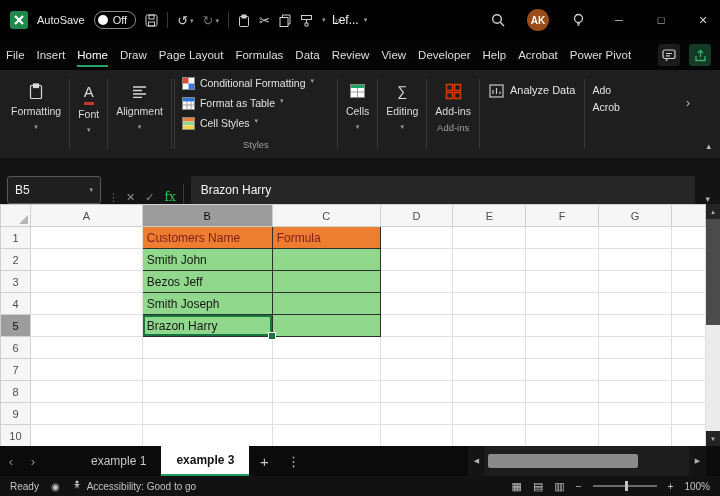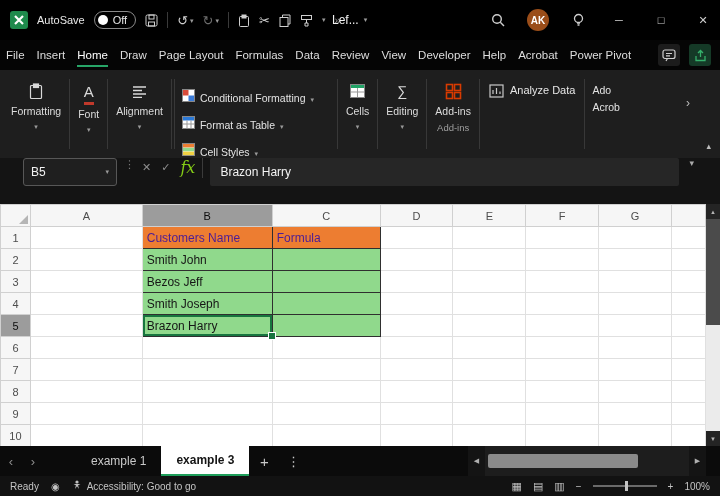--- a/index.html
+++ b/index.html
@@ -30,48 +30,48 @@
 
   
   .ribbon{position:absolute;top:70px;left:0;right:0;height:88px;background:#1e1e1e;display:flex;align-items:stretch;padding:0 4px;overflow:hidden;border-bottom:1px solid #000;}
   .rgroup{display:flex;flex-direction:column;align-items:center;padding:10px 7px 4px;gap:3px;flex:0 0 auto;}
   .ric{height:22px;display:flex;align-items:center;justify-content:center;color:#d9d9d9;font-size:13px;}
   .ric-sm{font-size:9px;letter-spacing:0;}
   .rlabel{font-size:10.5px;color:#dcdcdc;white-space:nowrap;}
   .rchev{font-size:7px;color:#9a9a9a;margin-top:3px;}
   .rsep{width:1px;background:#383838;margin:9px 1px;flex:0 0 auto;}
   .styles{display:flex;flex-direction:column;padding:7px 6px 2px;min-width:148px;flex:0 0 auto;}
-  .sbtn{display:flex;align-items:flex-end;gap:5px;font-size:10.5px;color:#e2e2e2;height:20px;white-space:nowrap;margin-top:12px;}
+  .sbtn{display:flex;align-items:flex-start;gap:5px;font-size:10.5px;color:#e2e2e2;height:20px;white-space:nowrap;}
   .sbtn .rchev{margin:0;}
   .gcap{text-align:center;font-size:9.5px;color:#9f9f9f;margin-top:2px;}
   .analyze{display:flex;align-items:flex-start;gap:6px;padding:14px 8px 0;font-size:11px;color:#e6e6e6;white-space:nowrap;flex:0 0 auto;}
   .acrobat{display:flex;flex-direction:column;padding:12px 2px 0 6px;font-size:10.5px;color:#e2e2e2;line-height:1.6;overflow:hidden;width:36px;flex:0 0 auto;}
   .rexpand{position:absolute;right:30px;top:26px;color:#bbb;font-size:12px;}
   .rcollapse{position:absolute;right:9px;bottom:7px;color:#bbb;font-size:9px;}
 
   
-  .fbar{position:absolute;top:158px;left:0;right:0;height:46px;background:#141414;display:flex;align-items:flex-start;padding:0 23px;gap:7px;}
+  .fbar{position:absolute;top:158px;left:0;right:0;height:46px;background:#141414;display:flex;align-items:flex-end;padding:0 7px;gap:7px;}
   .namebox{width:78px;height:26px;background:#1f1f1f;border:1px solid #575757;border-radius:3px;display:flex;align-items:center;padding:0 7px;color:#f2f2f2;font-size:12px;}
   .namebox .sp{flex:1;}
   .fxgrp{display:flex;align-items:center;gap:10px;color:#8f8f8f;font-size:11px;}
-  .fx{font-family:"DejaVu Serif",serif;font-style:italic;color:#84cc16;font-size:16px;}
+  .fx{font-family:"DejaVu Serif",serif;color:#22c55e;font-size:12px;}
   .fsep{width:1px;height:20px;background:#3b3b3b;}
   .finput{flex:1;height:28px;background:#262626;border-radius:2px;display:flex;align-items:center;padding:0 10px;color:#f4f4f4;font-size:12px;}
   .fexpand{color:#aaa;font-size:9px;padding:0 3px;}
 
   
   .grid{position:absolute;top:204px;left:0;width:706px;height:242px;background:#fff;}
   table{border-collapse:collapse;table-layout:fixed;font-size:12px;}
   tr{height:22px;}
   th{background:#f6f6f6;color:#4d4d4d;font-weight:normal;font-size:11px;border:1px solid #d0d0d0;padding:0;text-align:center;}
   th.sel{background:#9c9c9c;color:#0c0c0c;}
   th.corner{position:relative;}
   th.corner::after{content:"";position:absolute;right:2px;bottom:2px;border-left:9px solid transparent;border-bottom:9px solid #b5b5b5;}
   td{border:1px solid #e0e0e0;padding:0 4px;color:#161616;white-space:nowrap;}
-  td.or{background:#ED7D31;color:#4c1d95;}
+  td.or{background:#ED7D31;color:#7f1d1d;}
   td.gr{background:#90D98C;}
   td.bd{border:1px solid #2f2f2f;}
   td.active{position:relative;}
   td.active::before{content:"";position:absolute;inset:0;border:2px solid #17753F;pointer-events:none;}
   td.active::after{content:"";position:absolute;right:-4px;bottom:-4px;width:6px;height:6px;background:#17753F;border:1px solid #fff;z-index:3;}
 
   
   .vscroll{position:absolute;top:204px;right:0;width:14px;height:242px;background:#ebebeb;display:flex;flex-direction:column;}
   .varrow{height:15px;background:#242424;color:#b5b5b5;font-size:6px;display:flex;align-items:center;justify-content:center;flex:0 0 auto;}
   .vthumb{height:106px;background:#4b4b4b;flex:0 0 auto;}

